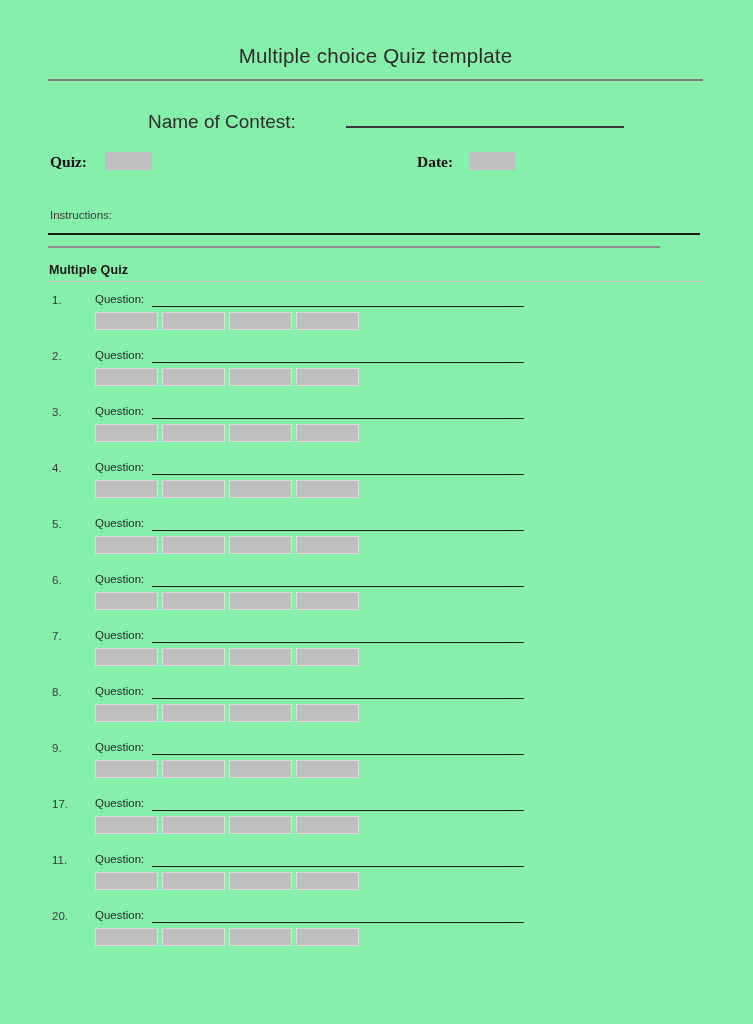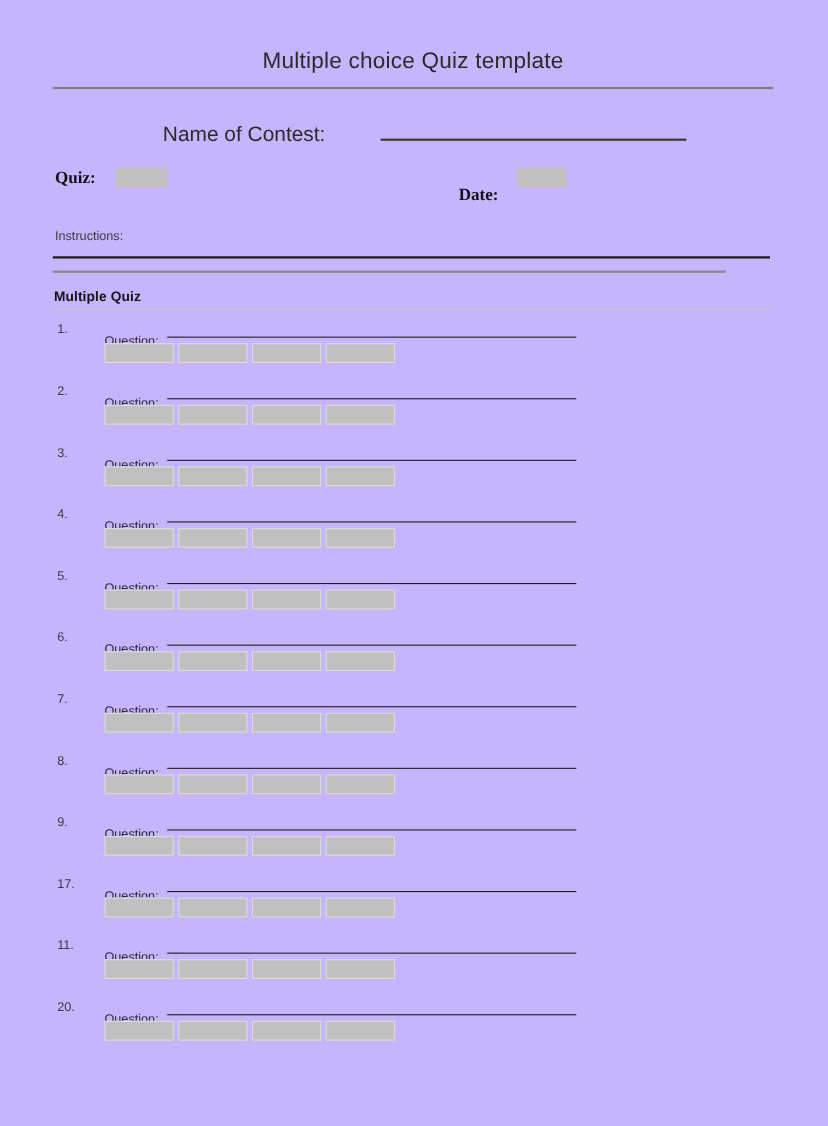--- a/index.html
+++ b/index.html
@@ -12,21 +12,21 @@
     height: 1024px;
     position: relative;
     overflow: hidden;
     font-family: "Liberation Sans", sans-serif;
     color: #231f20;
   }
 
   .page {
     position: absolute;
     inset: 0;
-    background: #c4b5fd;
+    background: #86efac;
   }
 
   
   .doc-title {
     position: absolute;
     left: 48px;
     top: 44px;
     width: 655px;
     text-align: center;
     font-size: 20.5px;
@@ -85,21 +85,20 @@
     background: #c0c0c0;
   }
   .nd-date-label {
     position: absolute;
     left: 417px;
     top: 153px;
     font-family: "Liberation Serif", serif;
     font-weight: bold;
     font-size: 15.5px;
     color: #111111;
-    margin-top: 16px;
   }
   .nd-date-box {
     position: absolute;
     left: 470px;
     top: 152px;
     width: 45px;
     height: 18px;
     background: #c0c0c0;
   }
 
@@ -163,21 +162,21 @@
   .q-number {
     position: absolute;
     left: 52px;
     top: 3px;
     font-size: 11.5px;
     color: #3a3a3a;
   }
   .q-label {
     position: absolute;
     left: 95px;
-    top: 14px;
+    top: 2px;
     font-size: 11.5px;
     color: #2b2b2b;
   }
   .q-blank {
     position: absolute;
     left: 152px;
     top: 15px;
     width: 372px;
     height: 1px;
     background: #1f1f1f;

